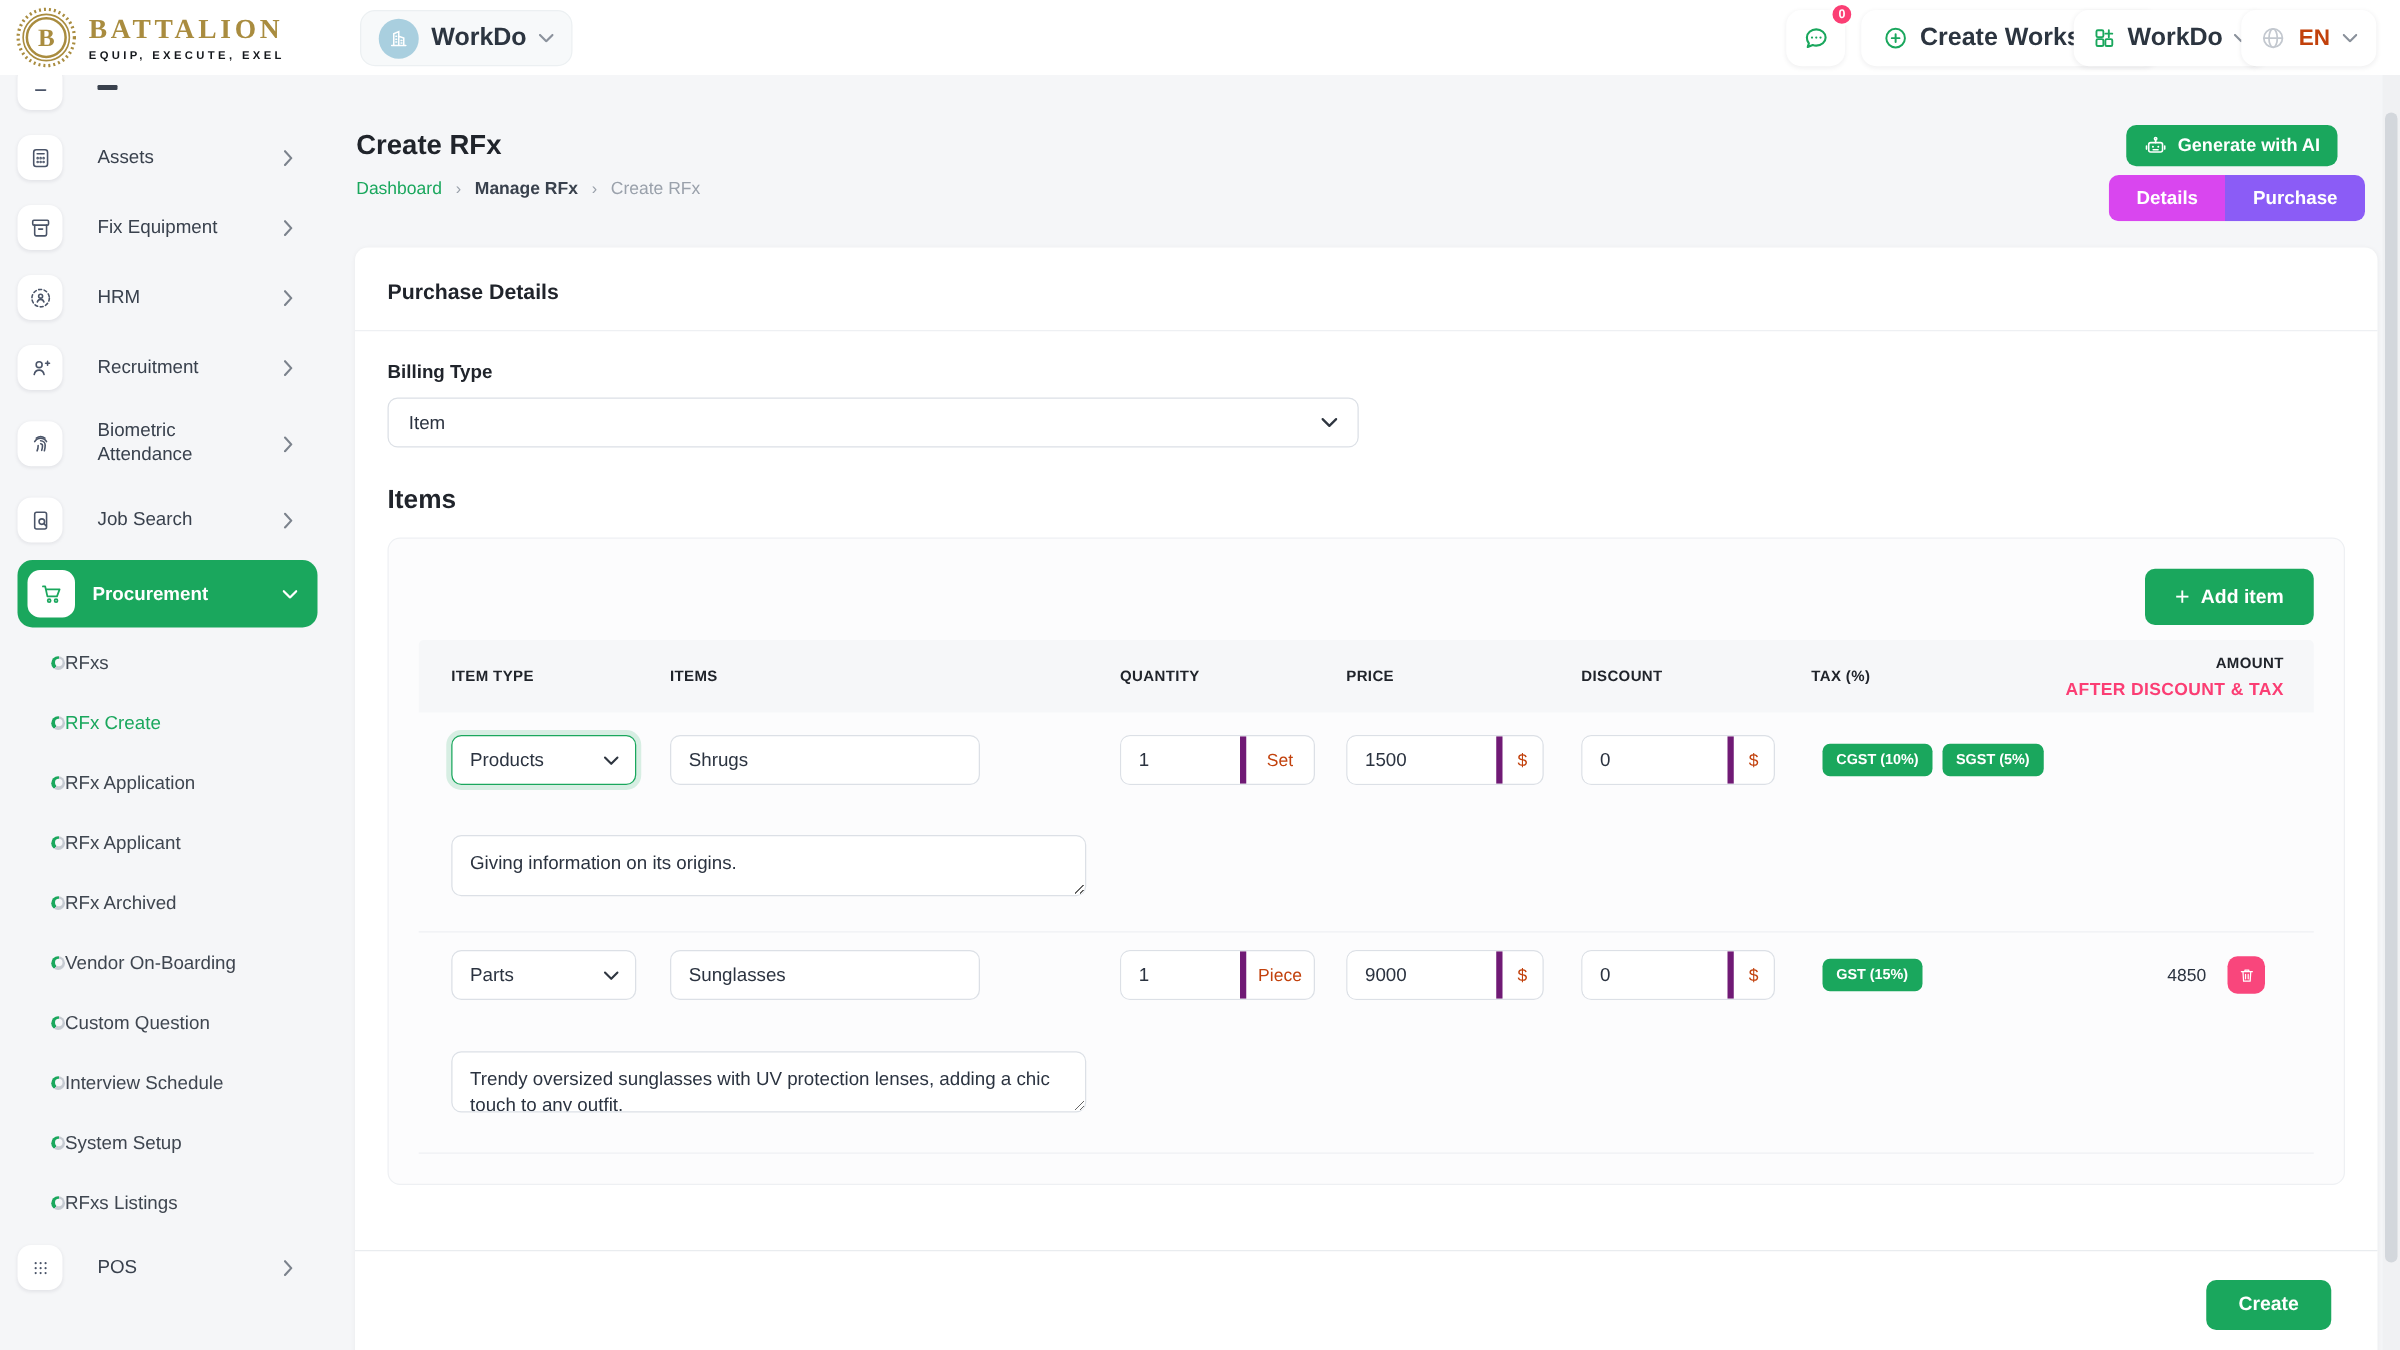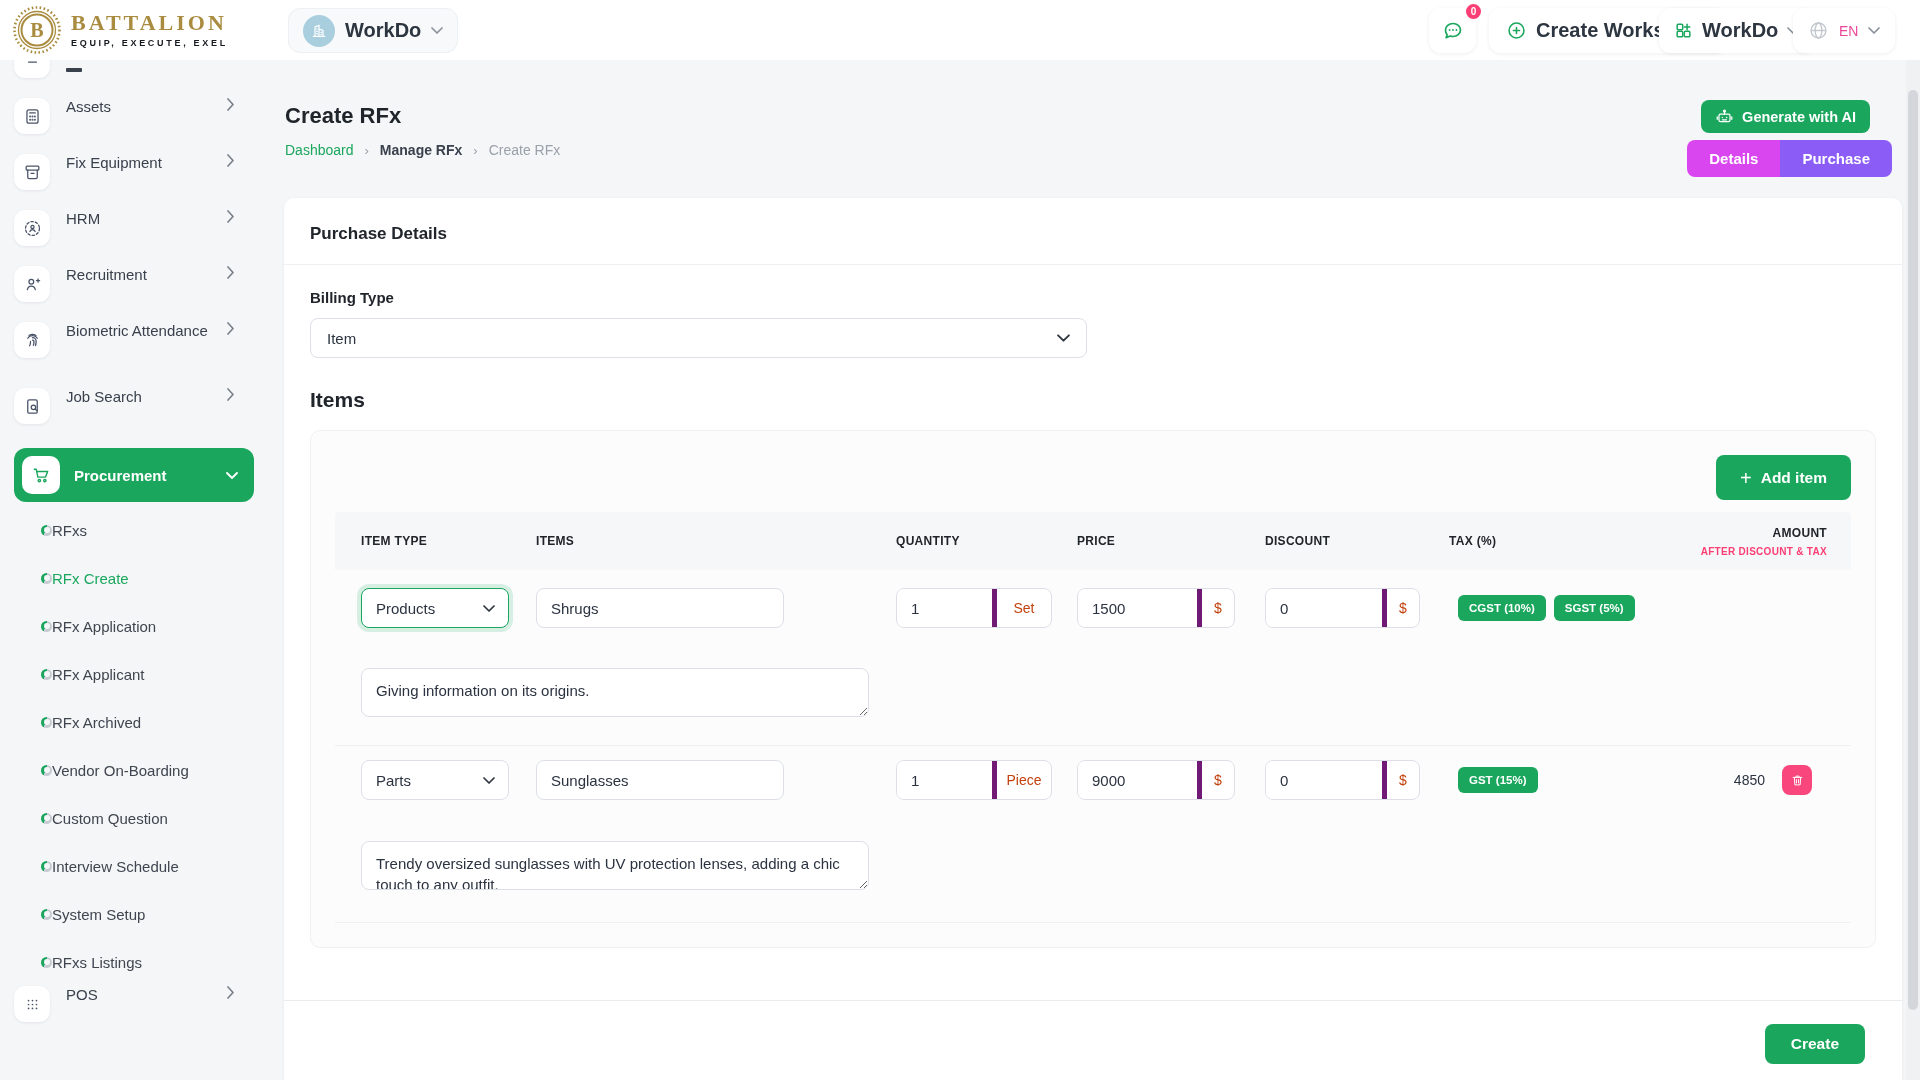--- a/index.html
+++ b/index.html
@@ -15,26 +15,26 @@
   .pill{position:absolute;top:8px;height:45px;background:#fff;border-radius:12px;display:flex;align-items:center;box-shadow:0 1px 4px rgba(25,30,45,.07);cursor:pointer}
   .ws-pill{left:288px;background:#f7f9fa;border:1px solid #ecf0f2;gap:10px;padding:0 14px;box-shadow:none}
   .ws-avatar{width:32px;height:32px;border-radius:50%;background:#a9cfdf;display:flex;align-items:center;justify-content:center}
   .pill-label{font-size:20px;font-weight:600;color:#2c3540}
   .chev{stroke:#8b929c;fill:none;stroke-width:1.7;stroke-linecap:round;stroke-linejoin:round}
   .chat-btn{left:1429px;width:47px;justify-content:center;position:absolute}
   .chat-badge{position:absolute;top:-6px;right:-7px;min-width:19px;height:19px;border-radius:10px;background:#fb3e74;border:2px solid #fff;color:#fff;font-size:10px;font-weight:700;display:flex;align-items:center;justify-content:center;padding:0 4px}
   .cw-pill{left:1489px;gap:9px;padding:0 17px}
   .acct-pill{left:1659px;gap:9px;padding:0 15px}
   .lang-pill{left:1793px;gap:10px;padding:0 15px}
-  .lang-code{font-size:14px;font-weight:400;color:#ec4899}
+  .lang-code{font-size:18px;font-weight:700;color:#c2410c}
 
   
   .sidebar{position:absolute;top:60px;left:0;width:257px;bottom:0;overflow:hidden;padding-left:14px}
   .side-list{margin-top:-18px}
-  .side-item{height:56px;display:flex;gap:16px;padding-right:22px;cursor:pointer}
+  .side-item{height:56px;display:flex;align-items:center;gap:28px;padding-right:22px;cursor:pointer}
   .side-item.two-line{height:66px}
   .icon-box{width:36px;height:36px;min-width:36px;background:#fff;border-radius:11px;box-shadow:0 1px 3px rgba(25,30,45,.08);display:flex;align-items:center;justify-content:center}
   .icon-box svg{stroke:#4a5468;fill:none;stroke-width:1.6;stroke-linecap:round;stroke-linejoin:round}
   .side-label{font-size:15px;color:#39414d;flex:1;line-height:1.25}
   .side-chev{stroke:#7c838d;fill:none;stroke-width:1.7;stroke-linecap:round;stroke-linejoin:round}
   .label-sliver{width:16px;height:4px;background:#39414d;border-radius:1px;align-self:center}
   .proc-pill{height:54px;background:#1aa75d;border-radius:12px;display:flex;align-items:center;gap:14px;padding:0 16px 0 8px;margin:4px 3px 4px 0;cursor:pointer}
   .proc-iconbox{width:38px;height:38px;background:#fff;border-radius:10px;display:flex;align-items:center;justify-content:center}
   .proc-iconbox svg{stroke:#1aa75d;fill:none;stroke-width:1.7;stroke-linecap:round;stroke-linejoin:round}
   .proc-label{color:#fff;font-weight:700;font-size:15px;flex:1}
@@ -70,21 +70,21 @@
   .items-card{margin-top:18px;background:#fcfcfd;border:1px solid #eef0f3;border-radius:10px;padding:24px 24px}
   .add-row{display:flex;justify-content:flex-end}
   .add-btn{height:45px;display:flex;align-items:center;gap:9px;background:#1aa75d;color:#fff;border:none;border-radius:8px;padding:0 24px;font-size:15.5px;font-weight:600;font-family:inherit;cursor:pointer}
   .add-plus{font-size:20px;font-weight:400;line-height:1}
 
   .tbl{margin-top:12px}
   .grid{display:grid;grid-template-columns:175px 360px 181px 188px 184px 240px 78px 60px;align-items:center}
   .tbl-head{height:58px;background:#f6f7f9;padding:0 26px;border-radius:4px 4px 0 0}
   .th{font-size:12px;font-weight:700;color:#20242b;letter-spacing:.3px}
   .th-amount{display:flex;flex-direction:column;align-items:flex-end;gap:6px;white-space:nowrap;grid-column:7 / span 2}
-  .th-amount .sub{font-size:10px;color:#fb3e74;font-weight:700;letter-spacing:.3px}
+  .th-amount .sub{font-size:14px;color:#fb3e74;font-weight:700;letter-spacing:.3px}
   .item-block{border-bottom:1px solid #eef0f3;padding-bottom:28px}
   .item-block.second{padding-bottom:32px}
   .row-controls{padding:0 26px;margin-top:18px}
   .item-block.second .row-controls{margin-top:14px}
   .ctl-select{width:148px;height:40px;border:1px solid #dce0e6;border-radius:8px;background:#fff;display:flex;align-items:center;justify-content:space-between;padding:0 13px 0 14px;font-size:15px;color:#2b3340;cursor:pointer}
   .ctl-select.focused{border:1.5px solid #1aa75d;box-shadow:0 0 0 4px rgba(26,167,93,.16)}
   .txt-input{width:248px;height:40px;border:1px solid #dce0e6;border-radius:8px;padding:0 14px;font-size:15px;color:#2b3340;font-family:inherit;background:#fff;outline:none}
   .group{display:flex;height:40px;border:1px solid #dce0e6;border-radius:8px;overflow:hidden;background:#fff;width:max-content}
   .group input{border:none;outline:none;padding:0 14px;font-size:15px;color:#2b3340;font-family:inherit;min-width:0}
   .group .unit{display:flex;align-items:center;justify-content:center;border-left:5px solid #701a75;font-size:14px;color:#c2410c}

